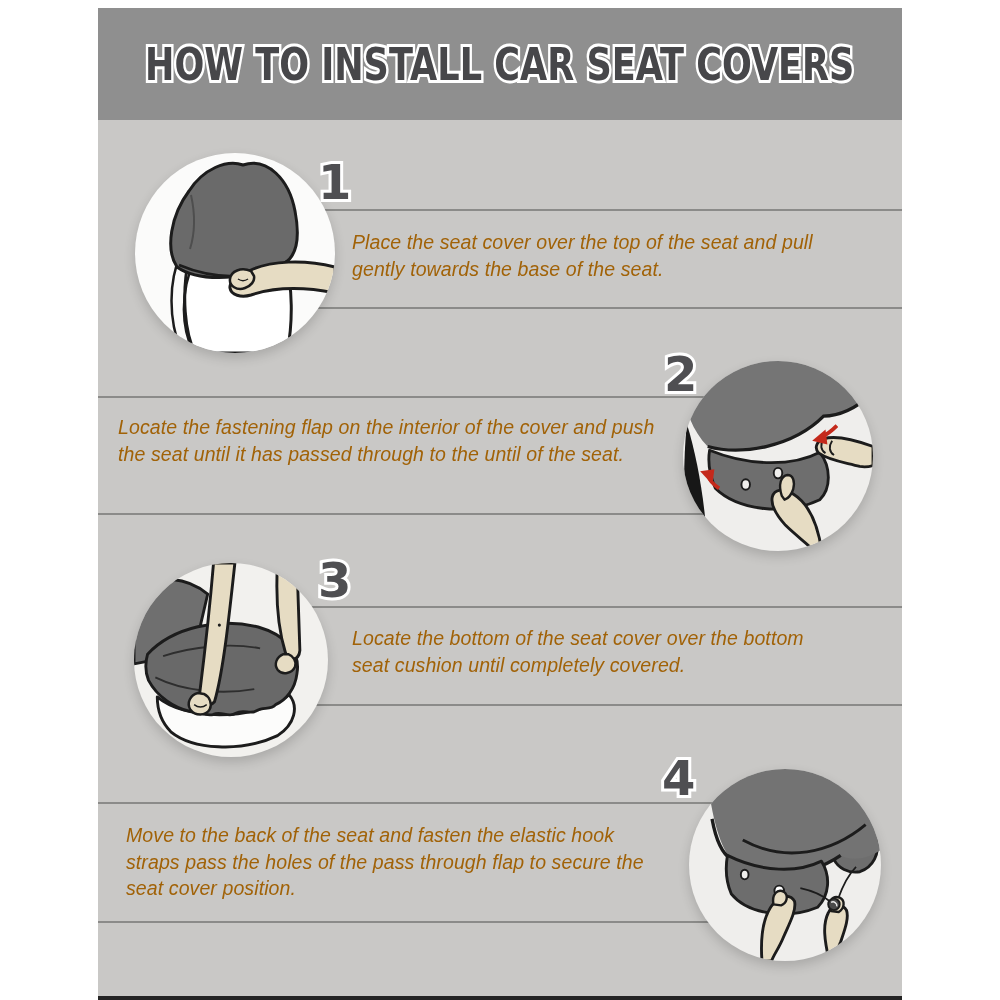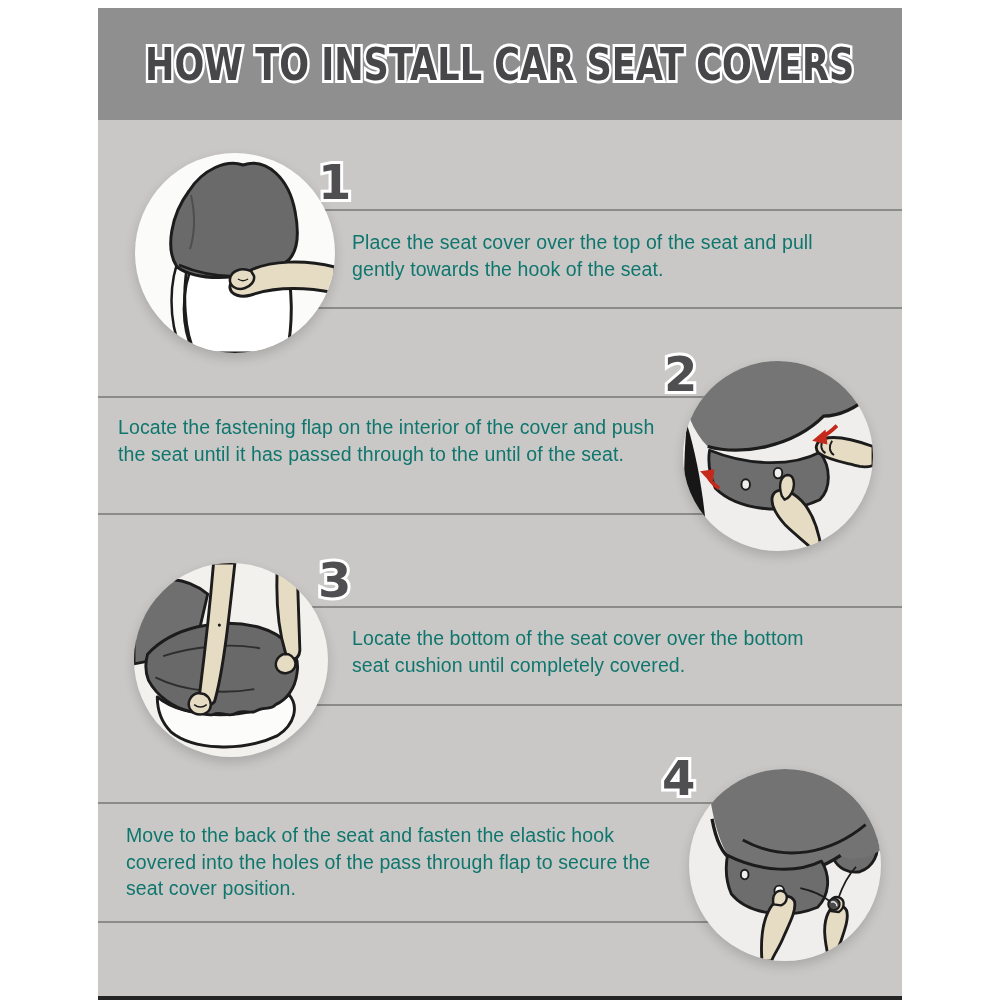--- a/index.html
+++ b/index.html
@@ -21,22 +21,22 @@
   .d3b{left:231px;top:696px;width:671px;}
   .d4a{left:98px; top:794px;width:687px;}
   .d4b{left:98px; top:913px;width:687px;}
   .num{position:absolute;z-index:4;font-family:"DejaVu Sans",sans-serif;font-weight:bold;
        font-size:48px;line-height:48px;color:#4f4f52;
        -webkit-text-stroke:6px #ffffff;paint-order:stroke fill;}
   .n1{left:318px;top:150px;}
   .n2{left:664px;top:342px;}
   .n3{left:318px;top:548px;}
   .n4{left:662px;top:746px;}
-  .steptext{position:absolute;z-index:2;font-size:19.5px;line-height:26.5px;color:#0f766e;
-            letter-spacing:0.1px;}
+  .steptext{position:absolute;z-index:2;font-size:19.5px;line-height:26.5px;color:#a16207;
+            letter-spacing:0.1px;font-style:italic;}
   .steptext .ln{white-space:nowrap;}
   .t1{left:352px;top:221px;}
   .t2{left:118px;top:406px;}
   .t3{left:352px;top:617px;}
   .t4{left:126px;top:814px;}
   .circle{position:absolute;z-index:2;border-radius:50%;overflow:hidden;
           box-shadow:0 5px 12px rgba(0,0,0,0.16);}
   .circle svg{display:block;width:100%;height:100%;}
   .c1{left:135px;top:145px;width:200px;height:200px;background:#fbfbfa;}
   .c2{left:683px;top:353px;width:190px;height:190px;background:#efeeec;}
@@ -62,33 +62,33 @@
   <div class="divider d4a"></div>
   <div class="divider d4b"></div>
 
   <div class="num n1">1</div>
   <div class="num n2">2</div>
   <div class="num n3">3</div>
   <div class="num n4">4</div>
 
   <div class="steptext t1">
     <div class="ln">Place the seat cover over the top of the seat and pull</div>
-    <div class="ln">gently towards the hook of the seat.</div>
+    <div class="ln">gently towards the base of the seat.</div>
   </div>
   <div class="steptext t2">
     <div class="ln">Locate the fastening flap on the interior of the cover and push</div>
     <div class="ln">the seat until it has passed through to the until of the seat.</div>
   </div>
   <div class="steptext t3">
     <div class="ln">Locate the bottom of the seat cover over the bottom</div>
     <div class="ln">seat cushion until completely covered.</div>
   </div>
   <div class="steptext t4">
     <div class="ln">Move to the back of the seat and fasten the elastic hook</div>
-    <div class="ln">covered into the holes of the pass through flap to secure the</div>
+    <div class="ln">straps pass the holes of the pass through flap to secure the</div>
     <div class="ln">seat cover position.</div>
   </div>
 
   <div class="circle c1">
     <svg viewBox="0 0 200 200">
       <path d="M54,104 C46,142 50,180 60,200 L152,200 C158,170 158,134 150,106 Z" fill="#ffffff" stroke="#1c1c1c" stroke-width="3" stroke-linejoin="round"></path>
       <path d="M48,96 C32,128 34,168 46,198" fill="none" stroke="#1c1c1c" stroke-width="2.5"></path>
       <path d="M60,106 C44,140 47,176 58,198" fill="none" stroke="#1c1c1c" stroke-width="2.5"></path>
       <path d="M42,114 C30,96 36,62 54,38 C68,16 92,6 108,12 C132,4 154,26 160,58 C165,84 162,102 150,110 C114,127 64,130 42,114 Z" fill="#6a6a6a" stroke="#1c1c1c" stroke-width="3" stroke-linejoin="round"></path>
       <path d="M44,112 C84,129 132,126 152,108" fill="none" stroke="#1c1c1c" stroke-width="2.5"></path>

